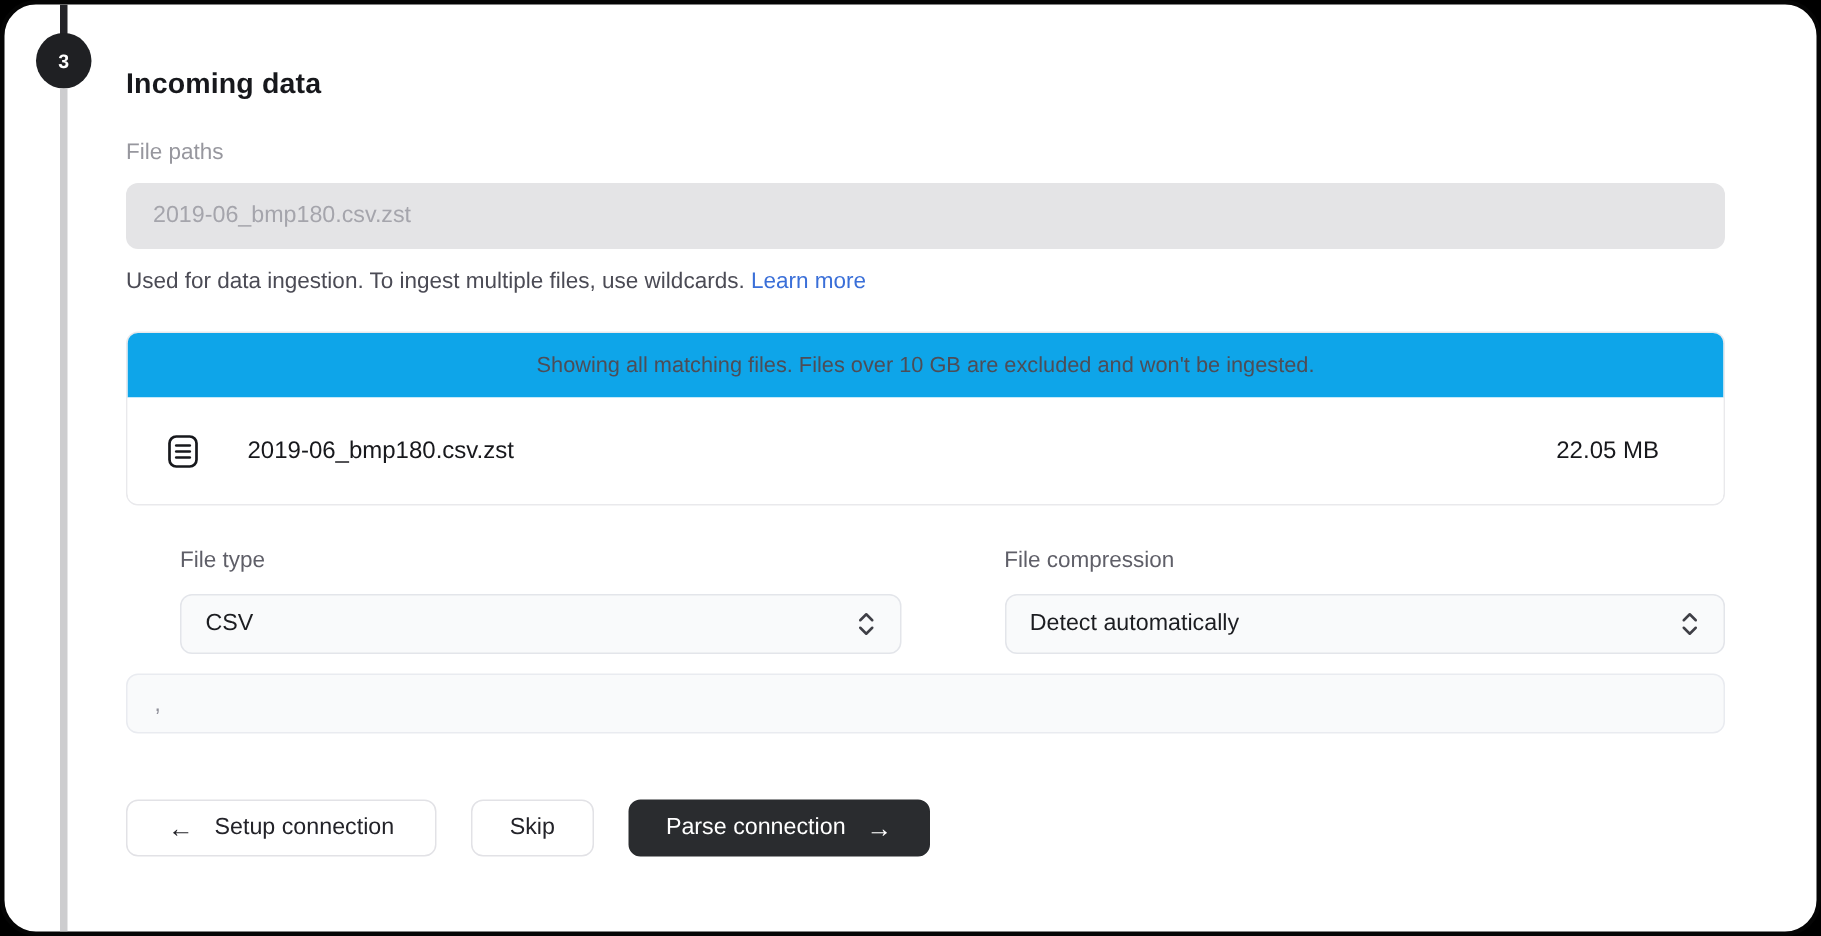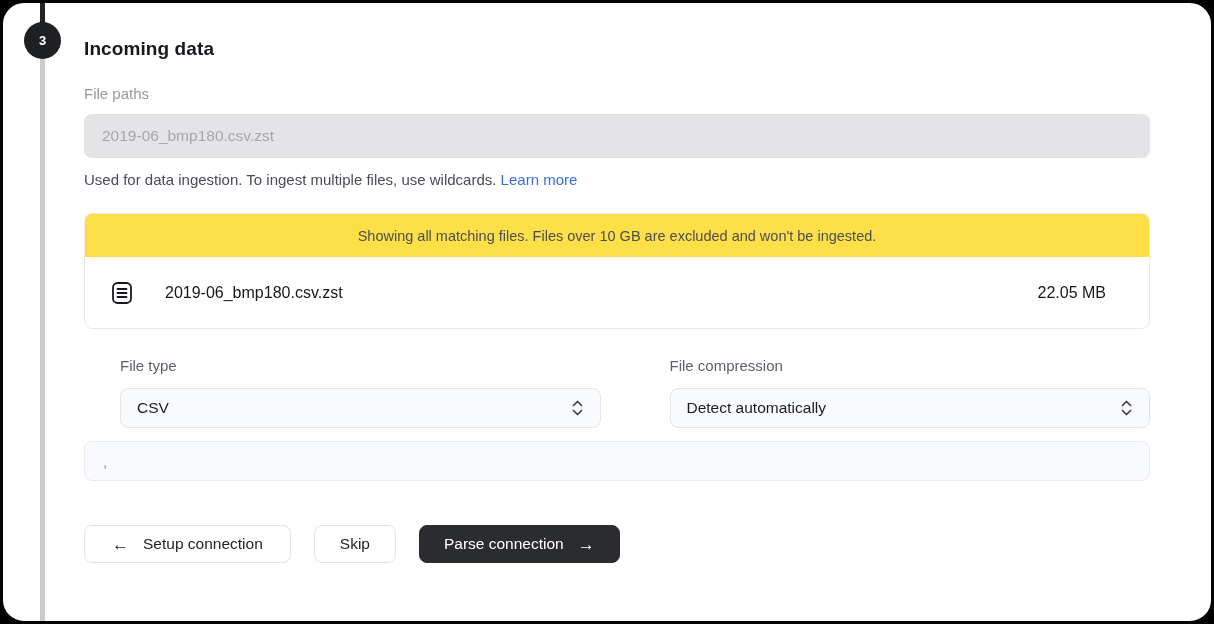--- a/index.html
+++ b/index.html
@@ -29,21 +29,21 @@
     width: 37px; height: 37px; border-radius: 50%;
     background: #1f2023; color: #ffffff;
     display: flex; align-items: center; justify-content: center;
     font-size: 13px; font-weight: 700;
   }
   .tl-line-gray {
     position: absolute; left: 37px; top: 56px; bottom: 0;
     width: 5px; background: #cdcdcf;
   }
   .content {
-    position: absolute; left: 81px; top: 8px; width: 1066px;
+    position: absolute; left: 81px; top: 16px; width: 1066px;
   }
   h1.page-title {
     margin-top: 25px;
     font-size: 19px; line-height: 26px; font-weight: 700;
     color: #17181c; letter-spacing: 0.1px;
   }
   .label-light {
     display: block; margin-top: 23px;
     font-size: 15px; line-height: 18px; color: #97979e;
   }
@@ -64,21 +64,21 @@
   }
   .help a {
     color: #3a6fd8; text-decoration: none; cursor: pointer;
   }
   .panel {
     margin-top: 24px;
     border: 1px solid #e9e9ec; border-radius: 8px;
     overflow: hidden; background: #fff;
   }
   .panel-header {
-    height: 43px; background: #fde047;
+    height: 43px; background: #0ea5e9;
     display: flex; align-items: center; justify-content: center;
     font-size: 14.5px; color: #4d4d57;
   }
   .file-row {
     height: 71px; background: #ffffff;
     display: flex; align-items: center;
     padding: 0 43px 0 26px;
   }
   .doc-icon { display: flex; align-items: center; }
   .file-name {

